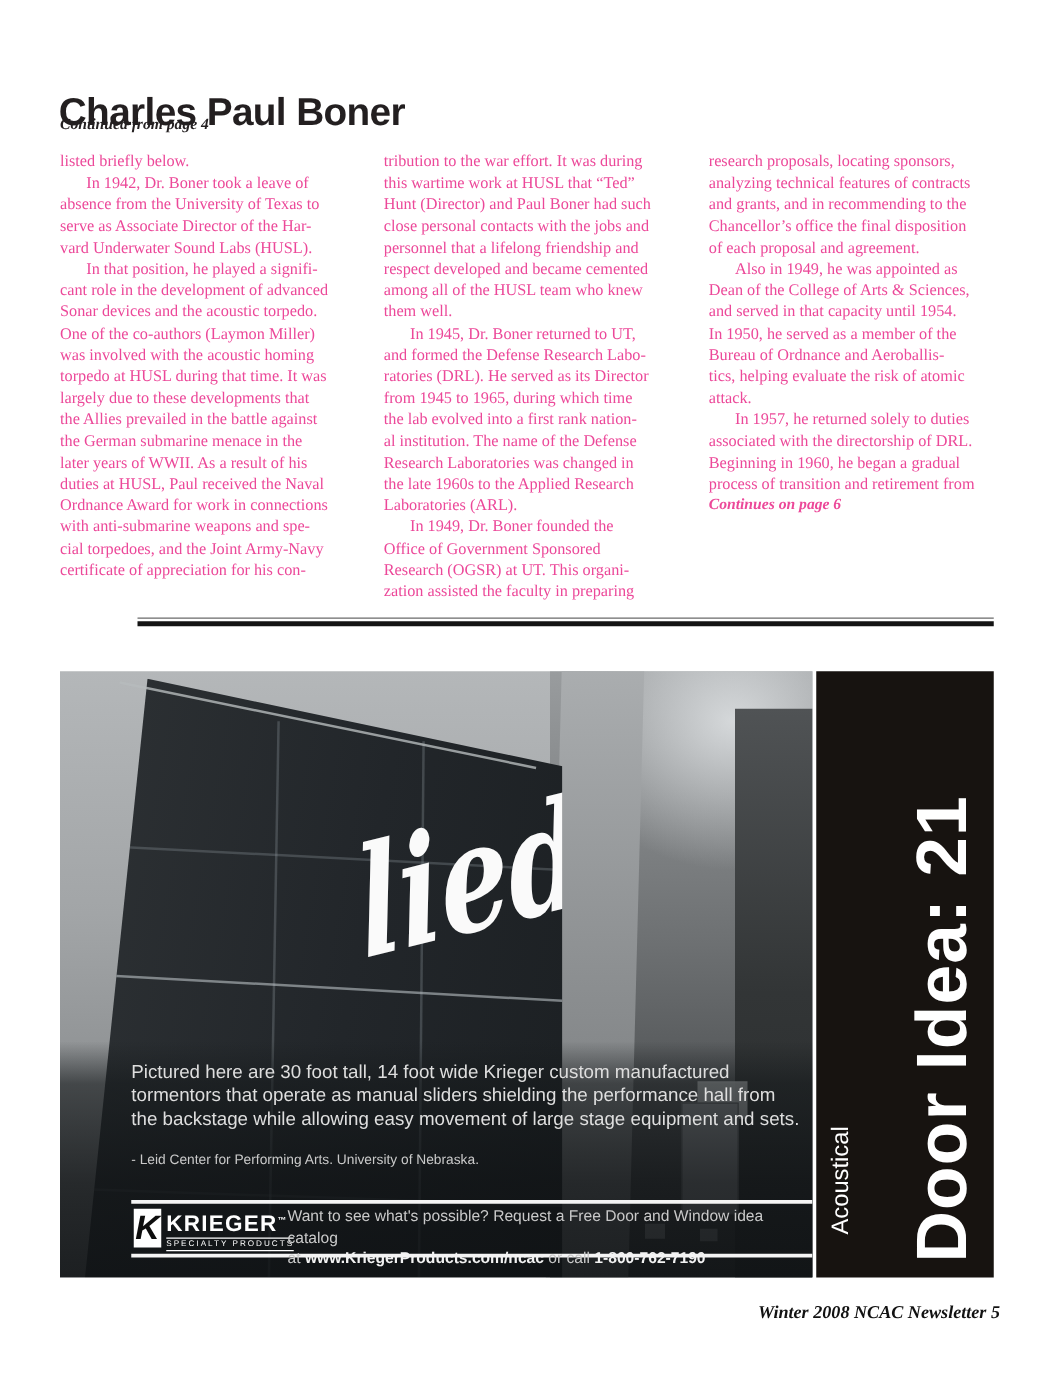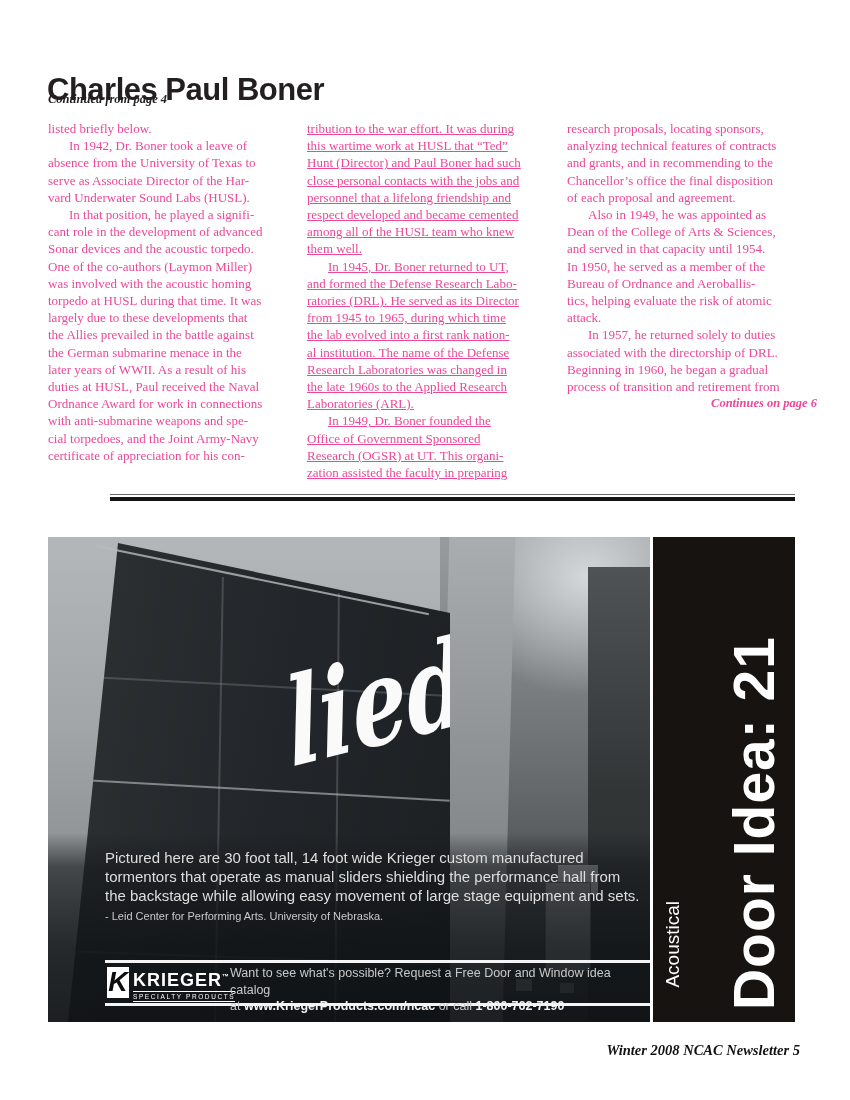--- a/index.html
+++ b/index.html
@@ -16,26 +16,26 @@
   .continued-from{
     position:absolute;left:48px;top:92px;
     font-family:"Liberation Serif", serif;font-weight:bold;font-style:italic;
     font-size:12.5px;color:#231f20;
   }
   .col{
     position:absolute;top:120px;width:252px;
     font-size:13px;line-height:17.2px;color:#ec4899;
   }
   .col-1{left:48px;}
-  .col-2{left:307px;text-decoration:underline;}
+  .col-2{left:307px;}
   .col-3{left:567px;}
   .body-par{margin:0;white-space:pre-line;}
   .body-par.indent{text-indent:21px;}
   .continues-on{
-    text-align:right;font-weight:bold;font-style:italic;font-size:12.5px;
+    text-align:left;font-weight:bold;font-style:italic;font-size:12.5px;
     margin:0;padding-right:2px;
   }
   
   .ad-rule{position:absolute;left:110px;width:685px;}
   .ad-rule .thin{height:1px;background:#6b6b6b;}
   .ad-rule .thick{height:3.5px;background:#141414;margin-top:2px;}
   
   .ad-photo{
     position:absolute;left:48px;top:537px;width:602px;height:485px;
     background:linear-gradient(180deg,#b4b7b9 0%,#a2a5a7 40%,#85888a 80%,#6f7274 100%);
@@ -93,21 +93,21 @@
   .caption-overlay{
     position:absolute;left:0;top:296px;width:602px;height:189px;
     background:linear-gradient(180deg,rgba(22,26,28,0) 0%,rgba(22,26,28,0.62) 18%,rgba(16,19,21,0.8) 60%,rgba(14,17,19,0.85) 100%);
   }
   .ad-caption{
     position:absolute;left:57px;top:311px;width:545px;
     font-family:"Liberation Sans", sans-serif;font-size:15px;line-height:19px;
     color:#dedede;white-space:pre-line;
   }
   .ad-attribution{
-    position:absolute;left:57px;top:373px;width:500px;
+    position:absolute;left:57px;top:385px;width:500px;
     font-family:"Liberation Sans", sans-serif;font-size:11px;color:#c9c9c9;
   }
   .strip-line{position:absolute;left:57px;width:545px;height:2.5px;background:#f4f4f4;}
   .strip-line.top{top:423px;}
   .strip-line.bottom{top:466px;}
   .brand{position:absolute;left:59px;top:430px;display:flex;align-items:flex-start;}
   .brand-mark{
     width:22px;height:31px;background:#ffffff;color:#0d0d0d;
     font-family:"Liberation Sans", sans-serif;font-weight:900;font-style:italic;
     font-size:27px;line-height:31px;text-align:center;margin-right:4px;

